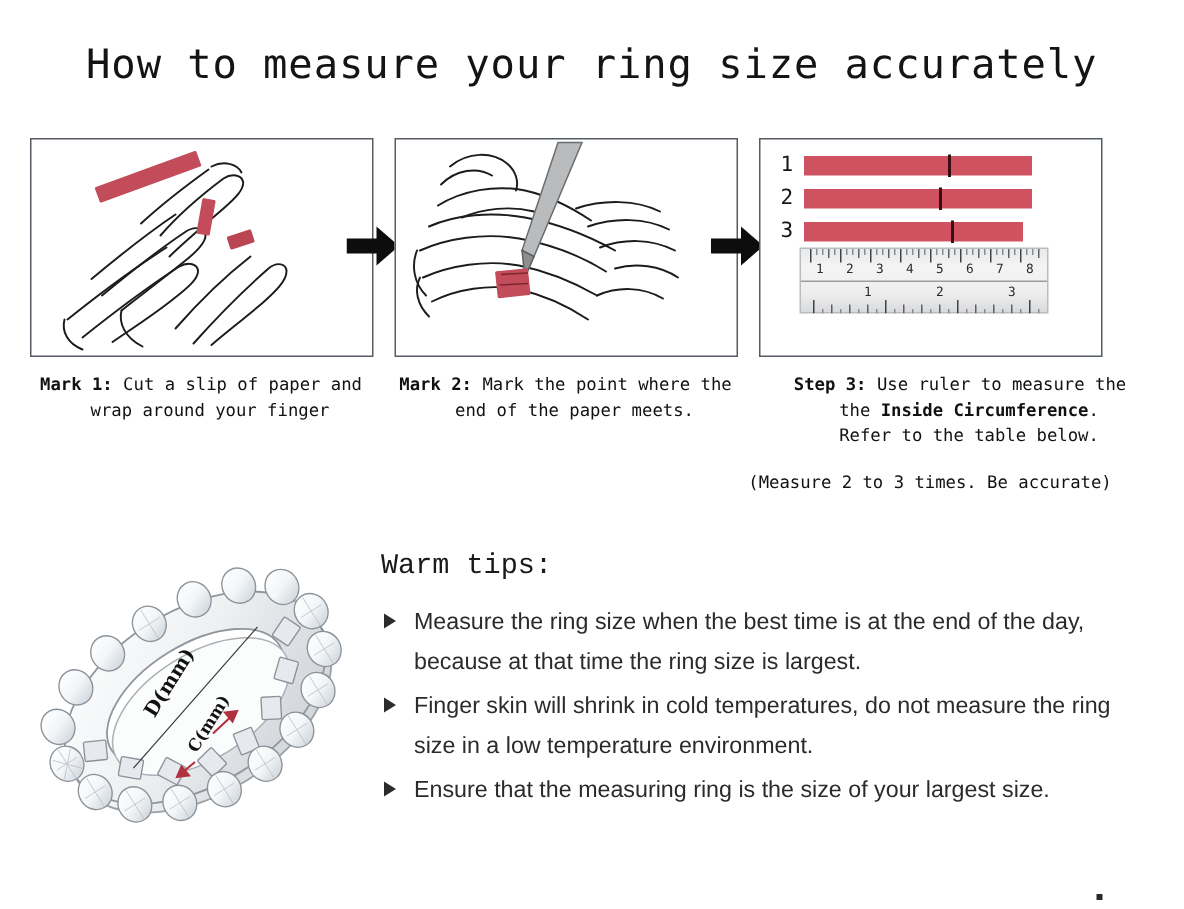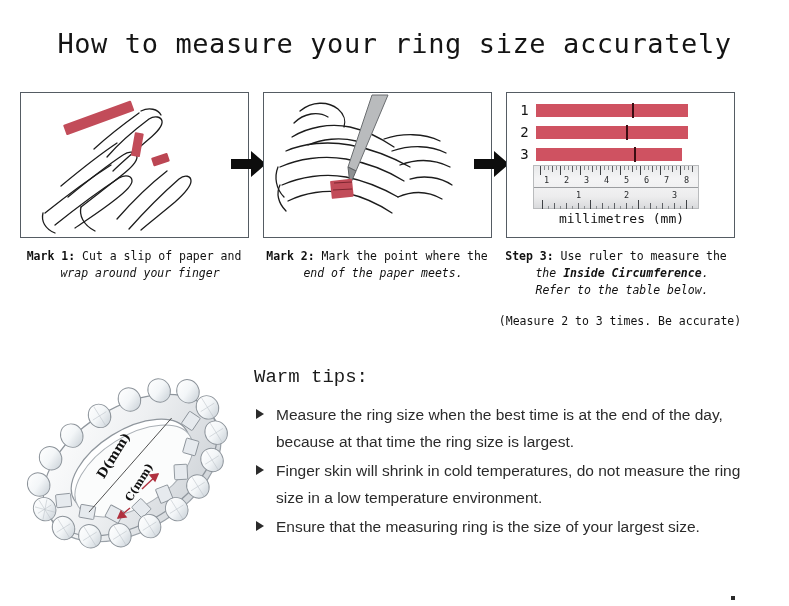--- a/index.html
+++ b/index.html
@@ -68,24 +68,24 @@
     top: 156px;
     width: 240px;
     font-family: "DejaVu Sans Mono", monospace;
     font-size: 11.5px;
     line-height: 17px;
     color: #111111;
     text-align: center;
   }
   .caption.c1 { left: 14px; }
   .caption.c2 { left: 257px; }
-  .caption.c3 { left: 496px; }
+  .caption.c3 { left: 520px; }
   .caption .lbl { font-weight: bold; }
   .caption .ln { display: block; white-space: nowrap; }
-  .caption .ln.indent { padding-left: 12px; font-style: italic; }
+  .caption .ln.indent { padding-left: 12px; }
   .caption b { font-weight: bold; }
 
   .note {
     position: absolute;
     top: 222px;
     width: 246px;
     font-family: "DejaVu Sans Mono", monospace;
     font-size: 11.5px;
     color: #111111;
     text-align: center;
@@ -419,21 +419,20 @@
           <span class="mk med" style="left:140px"></span>
           <span class="mk min" style="left:146px"></span>
         <span class="mk maj" style="left:152px"></span>
           <span class="mk min" style="left:158px"></span>
         <span class="num" style="left:42px">1</span>
         <span class="num" style="left:90px">2</span>
         <span class="num" style="left:138px">3</span>
       </div>
     </div>
 
-    <div class="mm-label">millimetres (mm)</div>
   </div>
 
   <div class="caption c1">
     <span class="ln"><span class="lbl">Mark 1:</span>
       <span>Cut a slip of paper and</span></span>
     <span class="ln indent">wrap around your finger</span>
   </div>
 
   <div class="caption c2">
     <span class="ln"><span class="lbl">Mark 2:</span>

